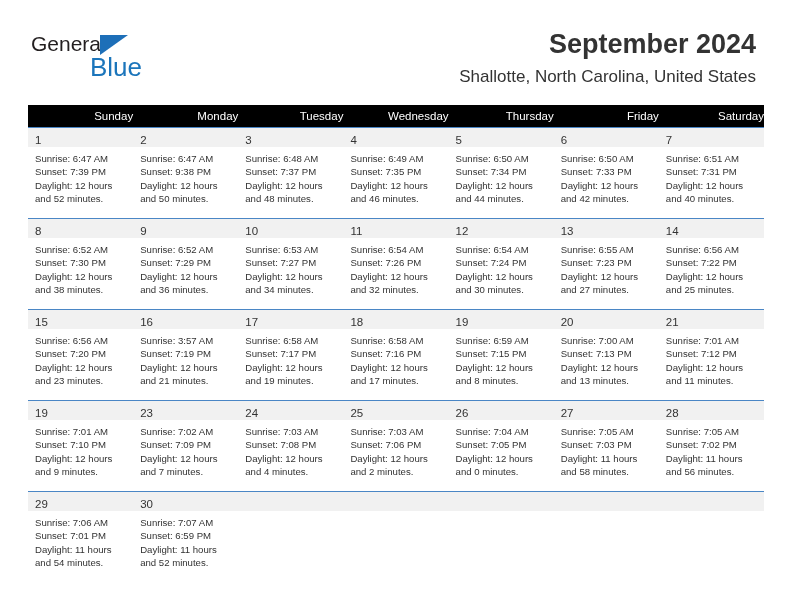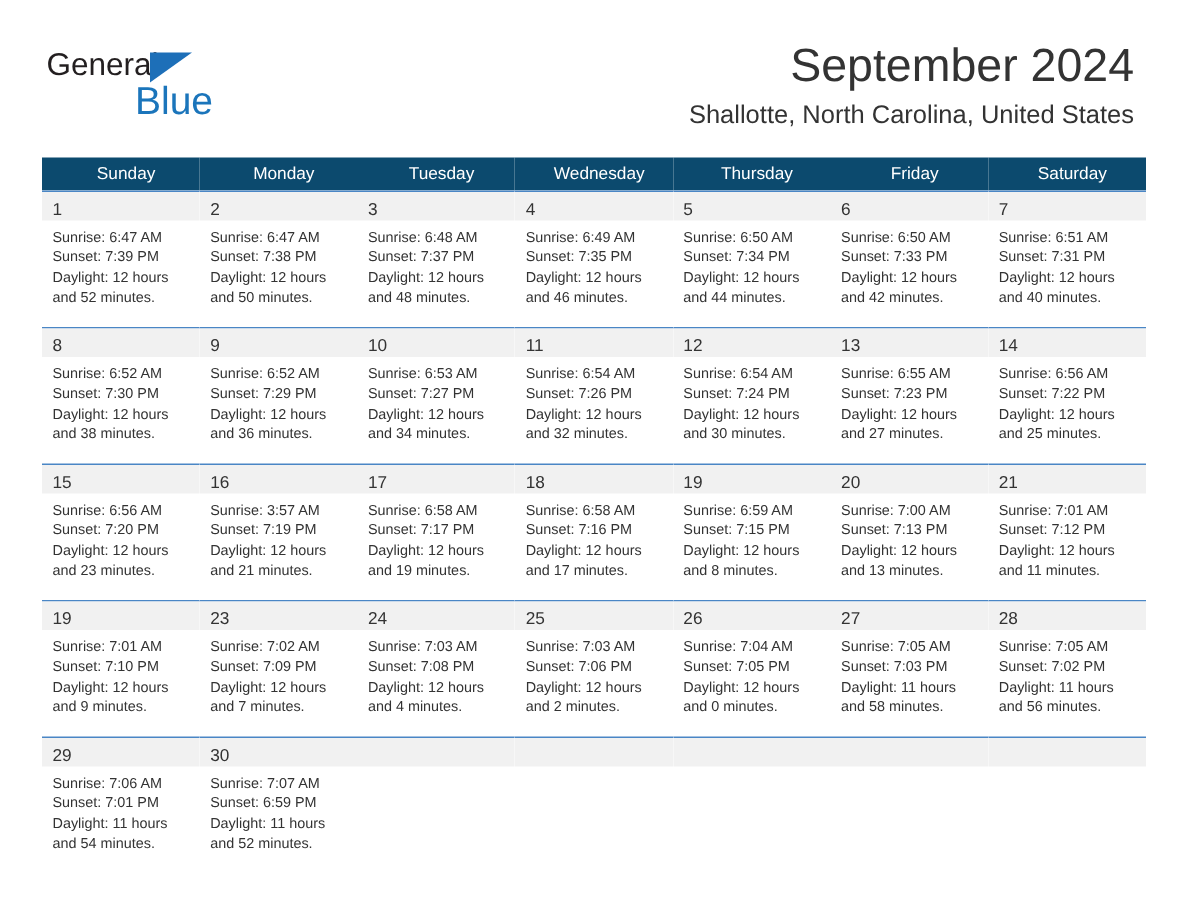--- a/index.html
+++ b/index.html
@@ -65,48 +65,48 @@
     font-family: "Liberation Sans", sans-serif;
   }
 
   .title-block {
     position: absolute;
     right: 36px;
     top: 28px;
     text-align: right;
   }
   .cal-title {
-    font-size: 31px;
+    font-size: 27px;
     line-height: 32px;
     color: #333333;
-    font-weight: normal;
+    font-weight: bold;
     margin: 0;
   }
   .cal-subtitle {
     font-size: 17px;
     line-height: 20px;
     color: #333333;
     margin-top: 7px;
   }
 
   
   .calendar {
     position: absolute;
     left: 28px;
     top: 105px;
     width: 736px;
     border-collapse: collapse;
     table-layout: fixed;
   }
   .calendar th {
-    background: #0c4a6e;
+    background: #000000;
     color: #ffffff;
     font-size: 11.5px;
     font-weight: normal;
-    text-align: center;
+    text-align: right;
     padding: 5px 0 5px 7px;
     height: 12px;
     border: none;
   }
   .calendar td {
     width: 105.14px;
     vertical-align: top;
     padding: 0;
     border: none;
   }
@@ -192,21 +192,21 @@
                 <div>Daylight: 12 hours</div>
                 <div>and 52 minutes.</div>
               </div>
             </div>
           </td>
           <td>
             <div class="daycell">
               <div class="daynum-band"><span class="daynum">2</span></div>
               <div class="dayinfo">
                 <div>Sunrise: 6:47 AM</div>
-                <div>Sunset: 7:38 PM</div>
+                <div>Sunset: 9:38 PM</div>
                 <div>Daylight: 12 hours</div>
                 <div>and 50 minutes.</div>
               </div>
             </div>
           </td>
           <td>
             <div class="daycell">
               <div class="daynum-band"><span class="daynum">3</span></div>
               <div class="dayinfo">
                 <div>Sunrise: 6:48 AM</div>

